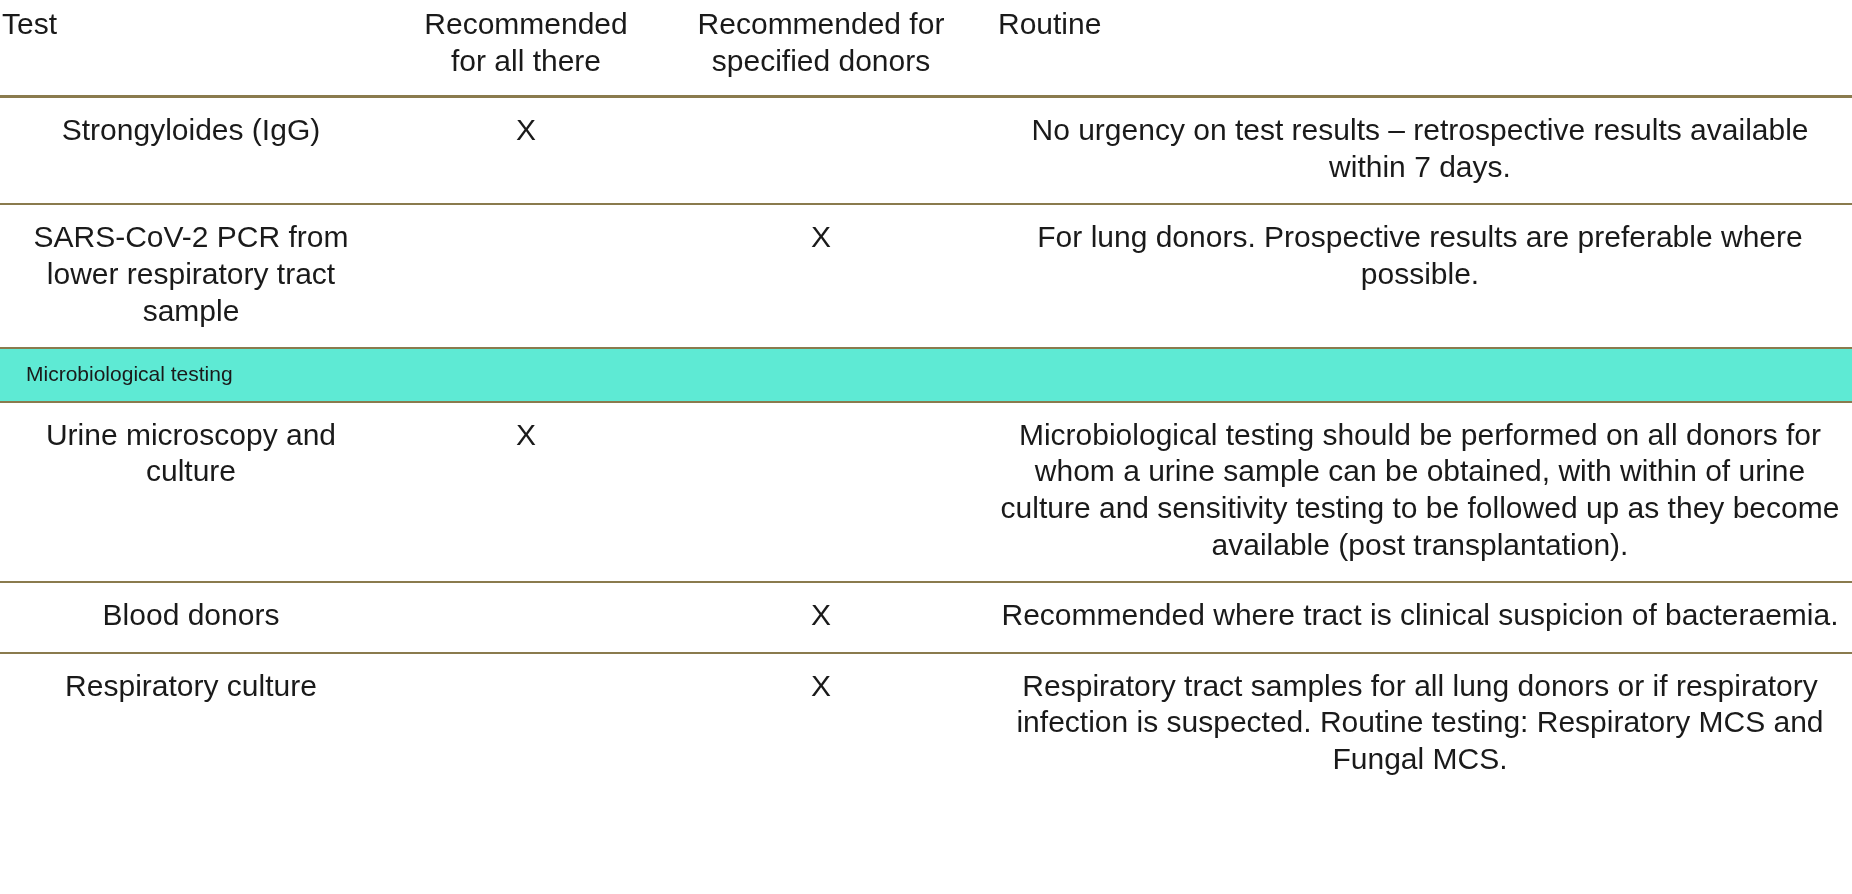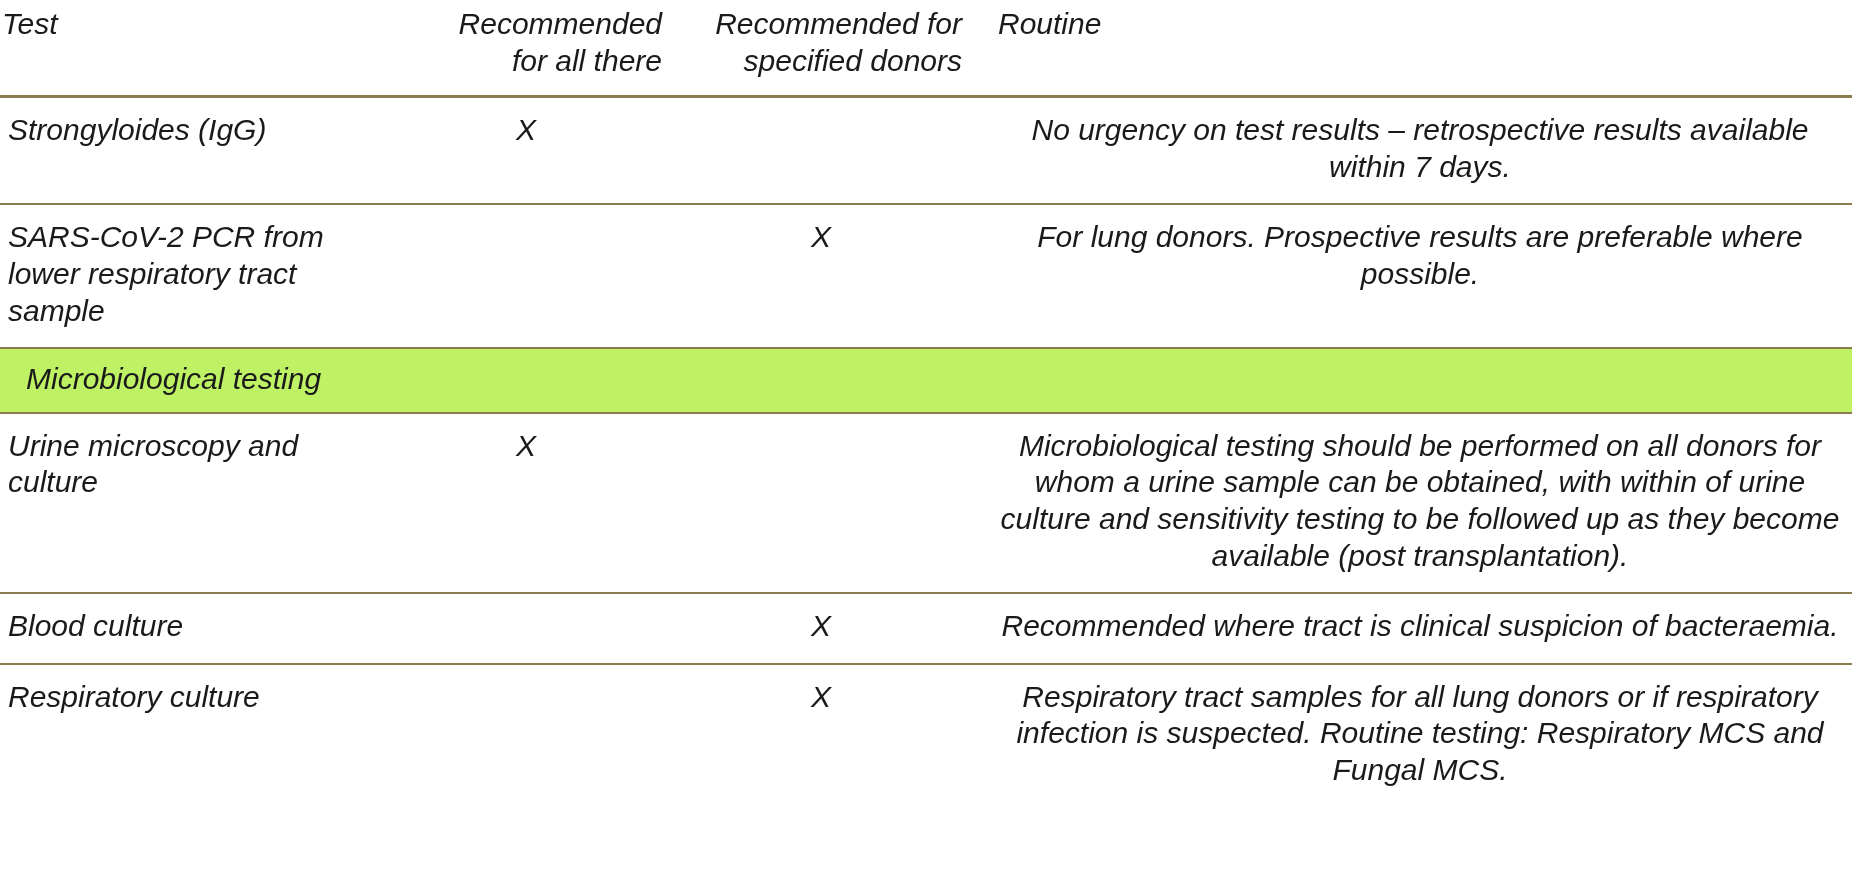--- a/index.html
+++ b/index.html
@@ -11,21 +11,20 @@
     width: 1852px;
     height: 894px;
     font-family: "Liberation Sans", sans-serif;
     color: #1a1a1a;
     overflow: hidden;
   }
   .table-wrap {
     width: 1852px;
     box-sizing: border-box;
     padding: 0 10px 0 0;
-    font-style: italic;
   }
   table.donor-table {
     border-collapse: collapse;
     width: 1852px;
     table-layout: fixed;
   }
   table.donor-table col.c-test      { width: 390px; }
   table.donor-table col.c-all       { width: 290px; }
   table.donor-table col.c-spec      { width: 300px; }
   table.donor-table col.c-comments  { width: 872px; }
@@ -34,43 +33,43 @@
     font-weight: normal;
     font-size: 30px;
     line-height: 1.22;
     color: #1a1a1a;
     vertical-align: top;
     padding: 6px 0 16px 0;
     text-align: left;
     border-bottom: 3px solid #8a7b4e;
   }
   thead th.center {
-    text-align: right;
+    text-align: center;
     padding-right: 18px;
   }
   thead th.test-head { padding-left: 2px; }
   thead th.comments-head { padding-left: 18px; }
 
   tbody td {
     font-size: 30px;
     line-height: 1.22;
     vertical-align: top;
     padding: 14px 0 18px 0;
     border-bottom: 2px solid #8a7b4e;
     color: #1a1a1a;
   }
-  tbody td.test-cell { padding-left: 8px; padding-right: 16px; }
+  tbody td.test-cell { padding-left: 8px; padding-right: 16px; text-align: center; }
   tbody td.mark-cell { text-align: center; padding-right: 18px; }
   tbody td.comments-cell { padding-left: 18px; padding-right: 10px; text-align: center; }
 
   tr.section-row td {
-    background: #bef264;
+    background: #5eead4;
     border-bottom: 2px solid #8a7b4e;
     padding: 12px 0 14px 26px;
-    font-size: 30px;
+    font-size: 21px;
     color: #1a1a1a;
   }
   tr.last-row td { border-bottom: none; }
 </style>
 </head>
 <body>
 
 <div class="table-wrap">
   <table class="donor-table">
     <colgroup>
@@ -114,21 +113,21 @@
       </tr>
 
       <tr>
         <td class="test-cell">Urine microscopy and culture</td>
         <td class="mark-cell">X</td>
         <td class="mark-cell"></td>
         <td class="comments-cell">Microbiological testing should be performed on all donors for whom a urine sample can be obtained, with within of urine culture and sensitivity testing to be followed up as they become available (post transplantation).</td>
       </tr>
 
       <tr>
-        <td class="test-cell">Blood culture</td>
+        <td class="test-cell">Blood donors</td>
         <td class="mark-cell"></td>
         <td class="mark-cell">X</td>
         <td class="comments-cell">Recommended where tract is clinical suspicion of bacteraemia.</td>
       </tr>
 
       <tr class="last-row">
         <td class="test-cell">Respiratory culture</td>
         <td class="mark-cell"></td>
         <td class="mark-cell">X</td>
         <td class="comments-cell">Respiratory tract samples for all lung donors or if respiratory infection is suspected. Routine testing: Respiratory MCS and Fungal MCS.</td>

